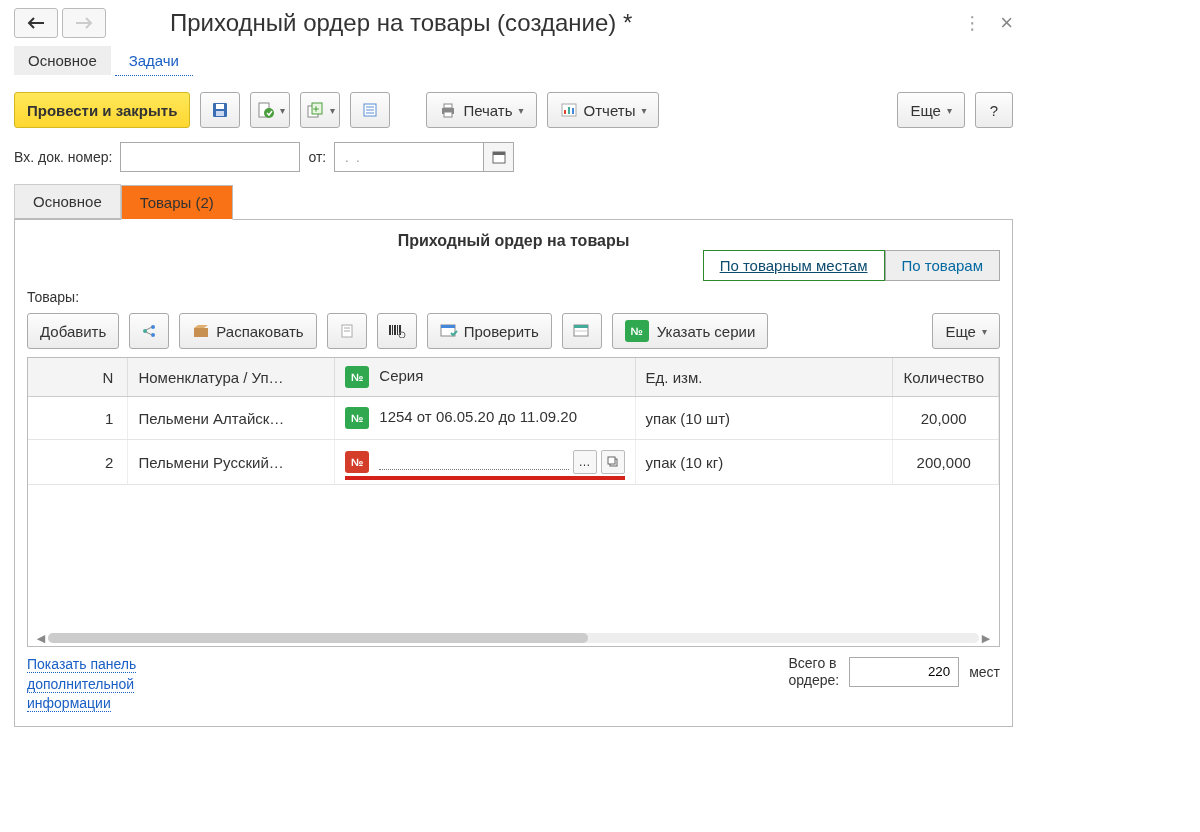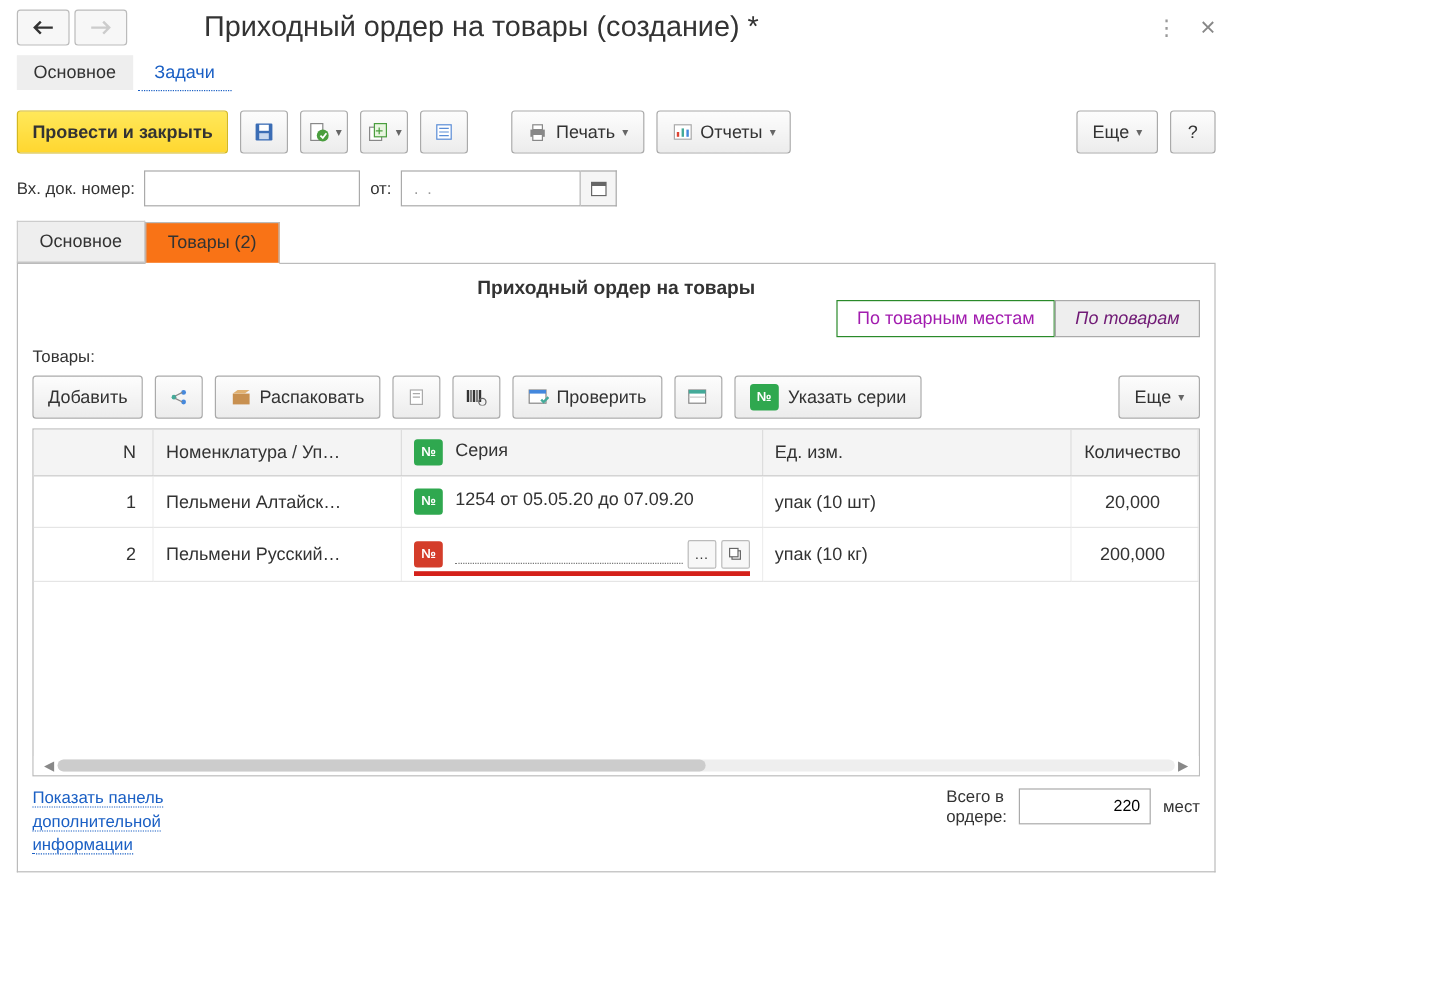--- a/index.html
+++ b/index.html
@@ -28,22 +28,22 @@
   .date-btn { width:30px; height:30px; border:1px solid #aaa; border-left:none; background:#f5f5f5; display:flex; align-items:center; justify-content:center; cursor:pointer; }
   .tabstrip { display:flex; border-bottom:1px solid #bbb; }
   .tab2 { padding:8px 18px; font-size:15px; border:1px solid transparent; cursor:pointer; }
   .tab2.inactive { background:#eee; border:1px solid #ccc; border-bottom:1px solid #bbb; }
   .tab2.active { background:#f97316; border:1px solid #bbb; border-bottom:1px solid #fff; position:relative; top:1px; }
   .panel { border:1px solid #bbb; border-top:none; padding:12px; }
   .panel-head { display:flex; align-items:center; margin-bottom:8px;flex-direction:column; }
   .panel-title { font-weight:bold; font-size:16px; }
   .seg { margin-left:auto; display:flex; }
   .seg .sbtn { border:1px solid #2a8a2a; padding:6px 16px; cursor:pointer; font-size:15px; }
-  .seg .sbtn.active { color:#a21caf; background:#fff; }
-  .seg .sbtn.other { color:#701a75; background:#eee; border-color:#aaa;font-style:italic; }
+  .seg .sbtn.active { color:#0c4a6e; background:#fff;text-decoration:underline; }
+  .seg .sbtn.other { color:#0369a1; background:#eee; border-color:#aaa; }
   .tbl-toolbar { display:flex; align-items:center; gap:10px; margin:8px 0; }
   .tbl-wrap { border:1px solid #bbb; height:290px; position:relative; overflow:hidden; }
   table { width:100%; border-collapse:collapse; }
   th { text-align:left; background:#f4f4f4; border-bottom:1px solid #ccc; border-right:1px solid #ddd; padding:8px 10px; font-weight:normal; color:#333; font-size:15px; }
   td { border-bottom:1px solid #e5e5e5; border-right:1px solid #eee; padding:10px; font-size:15px; vertical-align:middle; }
   .col-n { width:110px; text-align:right; padding-right:14px; }
   .col-nom { width:220px; }
   .col-ser { width:330px; }
   .col-ed { width:290px; }
   .col-q { text-align:center; padding-right:14px; }
@@ -246,21 +246,21 @@
           <th class="col-ed">Ед. изм.</th>
           <th class="col-q">Количество</th>
         </tr>
           </thead>
         <tbody>
           <tr>
             <td class="col-n">1</td>
             <td>Пельмени Алтайск…</td>
             <td>
               <span class="badge green">№</span>
-              <span>1254 от 05.05.20 до 07.09.20</span>
+              <span>1254 от 06.05.20 до 11.09.20</span>
             </td>
             <td>упак (10 шт)</td>
             <td class="col-q">20,000</td>
           </tr>
           <tr>
             <td class="col-n">2</td>
             <td>Пельмени Русский…</td>
             <td style="padding-bottom:4px">
               <div class="ser-input-wrap">
                 <span class="badge red">№</span>

